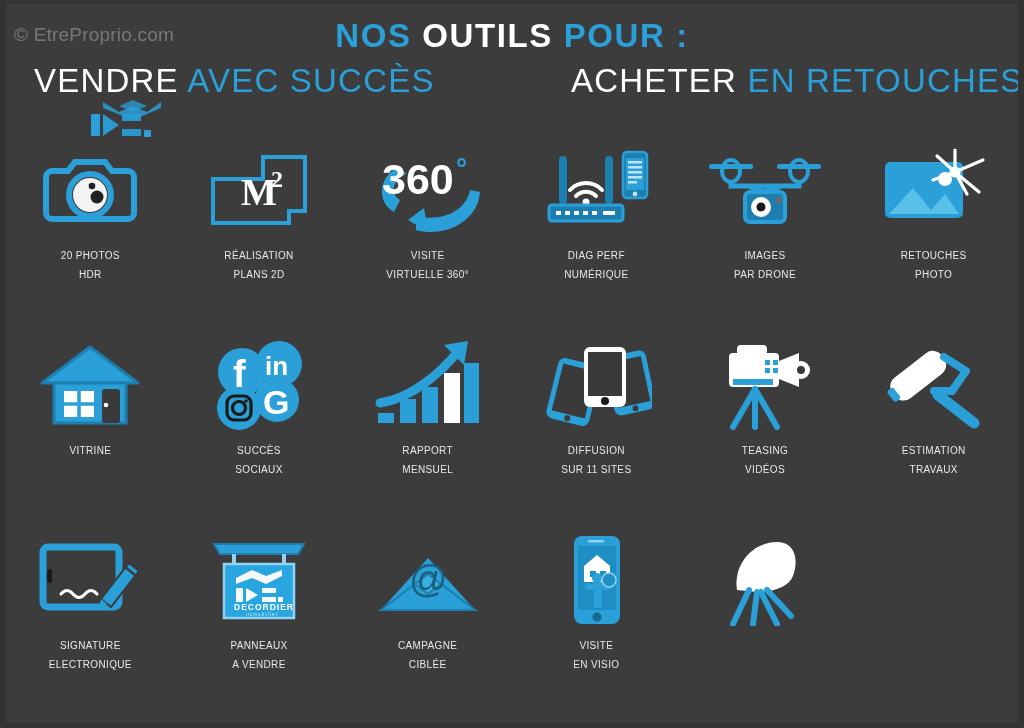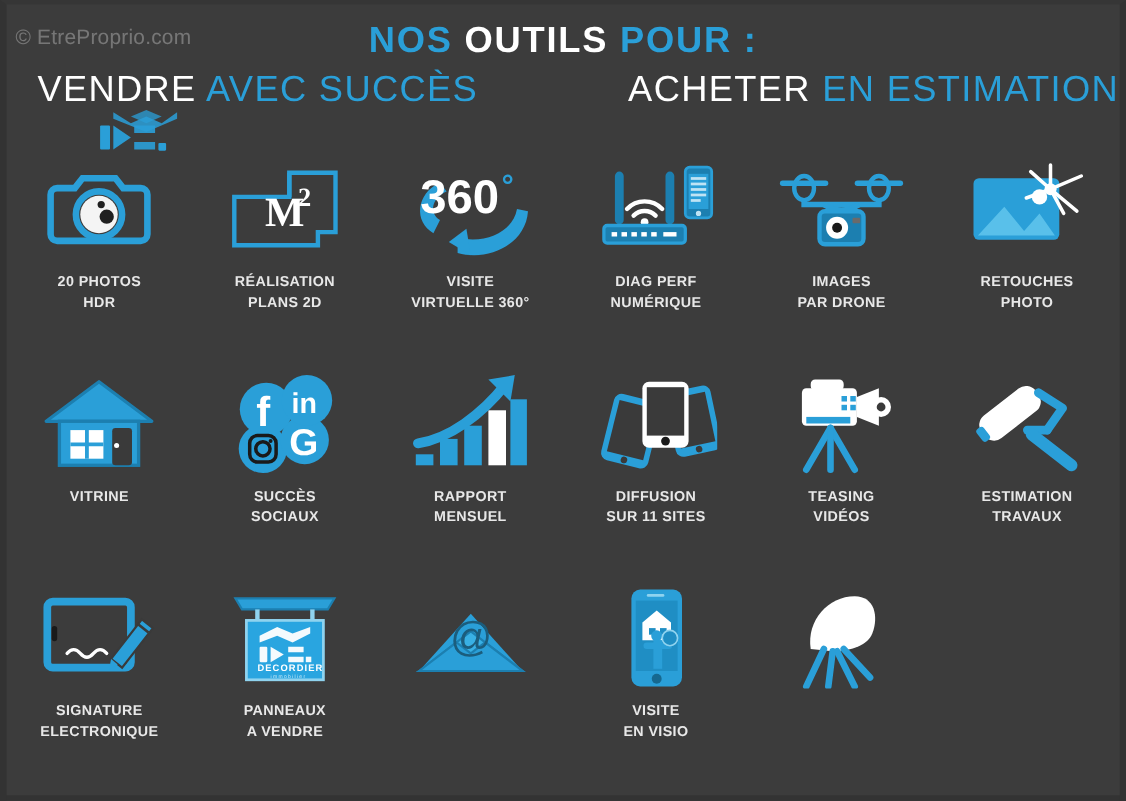--- a/index.html
+++ b/index.html
@@ -109,44 +109,44 @@
     width: 120px;
     display: flex;
     align-items: center;
     justify-content: center;
   }
 
   .cell-label {
     margin-top: 8px;
     text-align: center;
     color: #e8e8e8;
-    font-size: 13px;
+    font-size: 10px;
     line-height: 19px;
     letter-spacing: .35px;
     white-space: pre-line;
-    font-weight: 700;
+    font-weight: 400;
   }
 </style>
 </head>
 <body>
 
 <div id="poster">
 
   <div id="headline">
     <span class="b">NOS </span><span class="w">OUTILS</span><span class="b"> POUR :</span>
   </div>
 
   <div id="watermark">© EtreProprio.com</div>
 
   <div id="subheads">
     <div class="subhead" id="subhead-left">
       <span class="w">VENDRE</span><span class="b"> AVEC SUCCÈS</span>
     </div>
     <div class="subhead" id="subhead-right">
-      <span class="w">ACHETER</span><span class="b"> EN ESTIMATION</span>
+      <span class="w">ACHETER</span><span class="b"> EN RETOUCHES</span>
     </div>
   </div>
 
   <svg id="brand-logo" viewBox="0 0 84 46">
     <g fill="#2a9fd8">
       <rect x="2" y="14" width="9" height="22" rx="1"></rect>
       <path d="M14 14 L30 25 L14 36 Z" opacity="0.95"></path>
       <path d="M33 14 L33 21 L52 21 L52 14 Z" opacity="0.9"></path>
       <path d="M33 29 L33 36 L52 36 L52 29 Z" opacity="0.9"></path>
       <path d="M30 6 L44 0 L58 6 L44 12 Z" opacity="0.75"></path>
@@ -425,20 +425,22 @@
 
     <div class="cell">
       <div class="icon-box">
         <svg width="106" height="80" viewBox="0 0 106 80">
           <path d="M6 70 L53 18 L100 70 Z" fill="#2a9fd8"></path>
           <path d="M6 70 L53 34 L100 70 Z" fill="#39b0e4" stroke="#1c7fb0" stroke-width="2"></path>
           <path d="M6 70 L40 44 L53 54 L66 44 L100 70 Z" fill="#2a9fd8" stroke="#1c7fb0" stroke-width="2"></path>
           <text x="34" y="52" font-family="'Liberation Sans', sans-serif" font-size="38" fill="#1b5d7d">@</text>
         </svg>
       </div>
+      <div class="cell-label">CAMPAGNE
+CIBLÉE</div>
     </div>
 
     <div class="cell">
       <div class="icon-box">
         <svg width="72" height="92" viewBox="0 0 72 92">
           <rect x="14" y="2" width="46" height="88" rx="8" fill="#2a9fd8"></rect>
           <rect x="18" y="12" width="38" height="64" fill="#1f8ec4"></rect>
           <rect x="28" y="6" width="16" height="2.6" rx="1.3" fill="#8fd3ef"></rect>
           <circle cx="37" cy="83" r="4.5" fill="#16688f"></circle>
           <path d="M24 32 L37 21 L50 32 V48 H24 Z" fill="#ffffff"></path>

